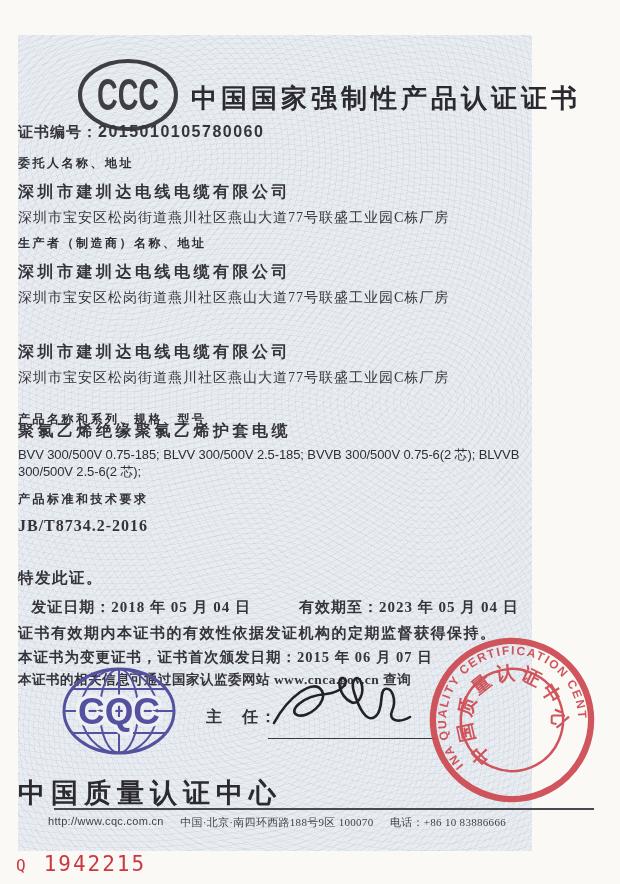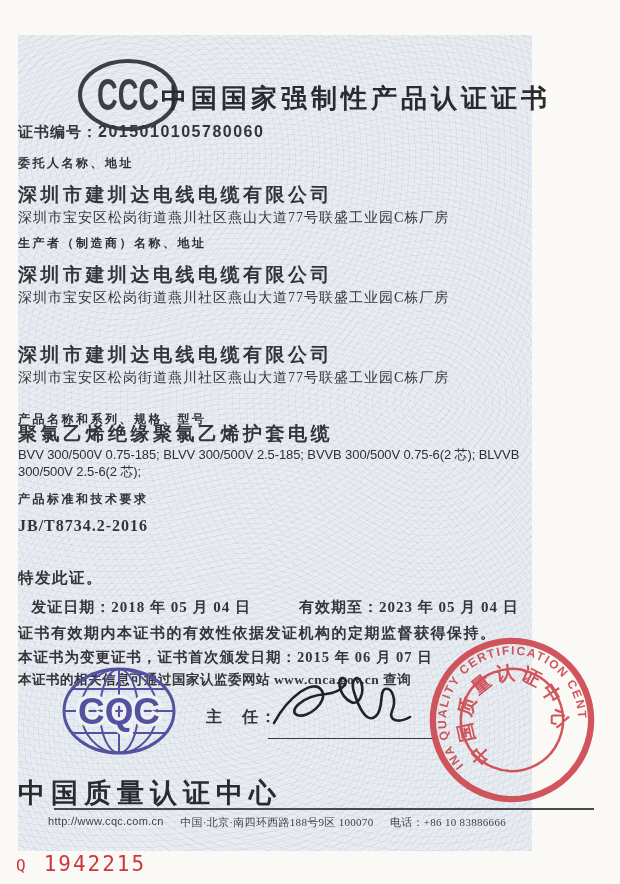--- a/index.html
+++ b/index.html
@@ -13,27 +13,27 @@
     position:absolute;left:18px;top:35px;width:514px;height:816px;
     background-color:#e9edf1;
     background-image:
       repeating-radial-gradient(circle at 20% 15%, rgba(100,125,160,.09) 0 1px, rgba(0,0,0,0) 1px 6px),
       repeating-radial-gradient(circle at 80% 45%, rgba(100,125,160,.08) 0 1px, rgba(0,0,0,0) 1px 7px),
       repeating-radial-gradient(circle at 45% 85%, rgba(100,125,160,.08) 0 1px, rgba(0,0,0,0) 1px 5px);
   }
   .abs{position:absolute;left:0;right:0;text-align:left;}
   .ccc-logo{position:absolute;left:58px;top:22px;}
   .title{
-    position:absolute;left:108px;top:46px;width:460px;margin:0;text-align:center;
+    position:absolute;left:138px;top:46px;width:460px;margin:0;text-align:center;
     font-size:26px;font-weight:bold;letter-spacing:4px;color:#2b2a30;
   }
   .cert-no{top:88px;font-size:15px;font-weight:bold;letter-spacing:1px;}
   .cert-no .num{font-family:"Liberation Sans",sans-serif;font-size:16px;letter-spacing:1.5px;}
   .sec-h{font-size:12px;font-weight:bold;letter-spacing:2.5px;color:#2f2e34;}
-  .name-line{font-size:19px;letter-spacing:3.5px;font-weight:600;}
+  .name-line{font-size:16px;letter-spacing:3.5px;font-weight:600;}
   .addr-line{font-size:14px;letter-spacing:1px;font-weight:500;}
   .models{font-family:"Liberation Sans",sans-serif;font-size:13px;letter-spacing:-0.1px;color:#302f35;}
   .std-val{font-size:16px;letter-spacing:1px;font-weight:600;}
   .stmt{font-size:15.5px;font-weight:bold;letter-spacing:1.5px;}
   .dates{display:flex;justify-content:center;gap:48px;font-size:15px;font-weight:bold;letter-spacing:1px;}
   .note-b{font-size:15px;font-weight:bold;letter-spacing:1.5px;}
   .note-m{font-size:14.5px;font-weight:600;letter-spacing:1px;}
   .note-s{font-size:13.5px;font-weight:600;letter-spacing:0.5px;}
   .cqc-logo{position:absolute;left:42px;top:628px;}
   .director{position:absolute;left:188px;top:672px;font-size:16px;font-weight:bold;letter-spacing:2px;}

